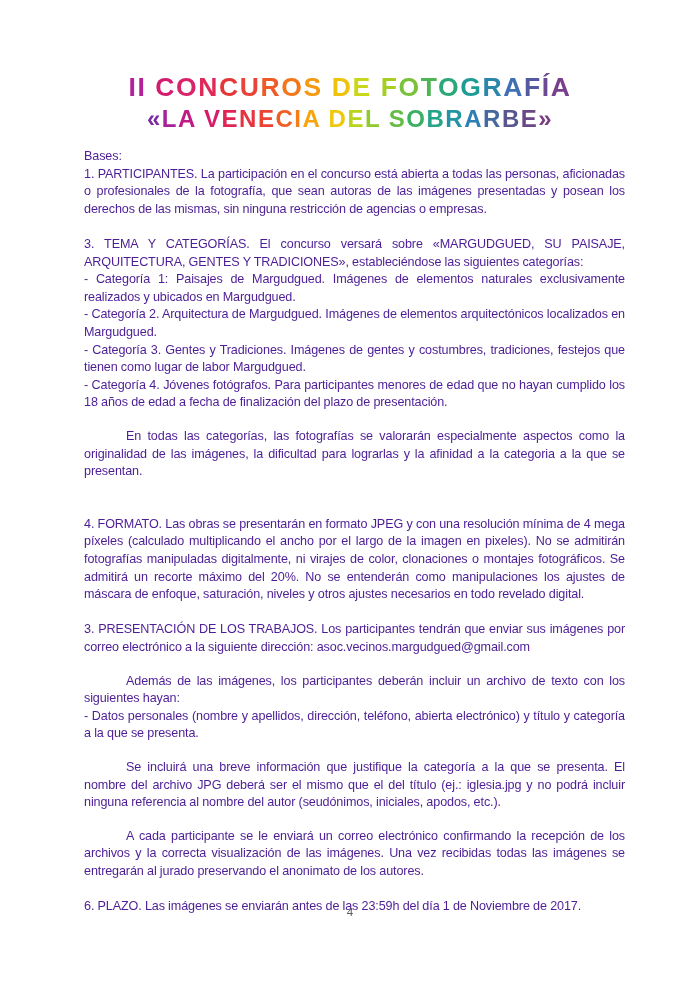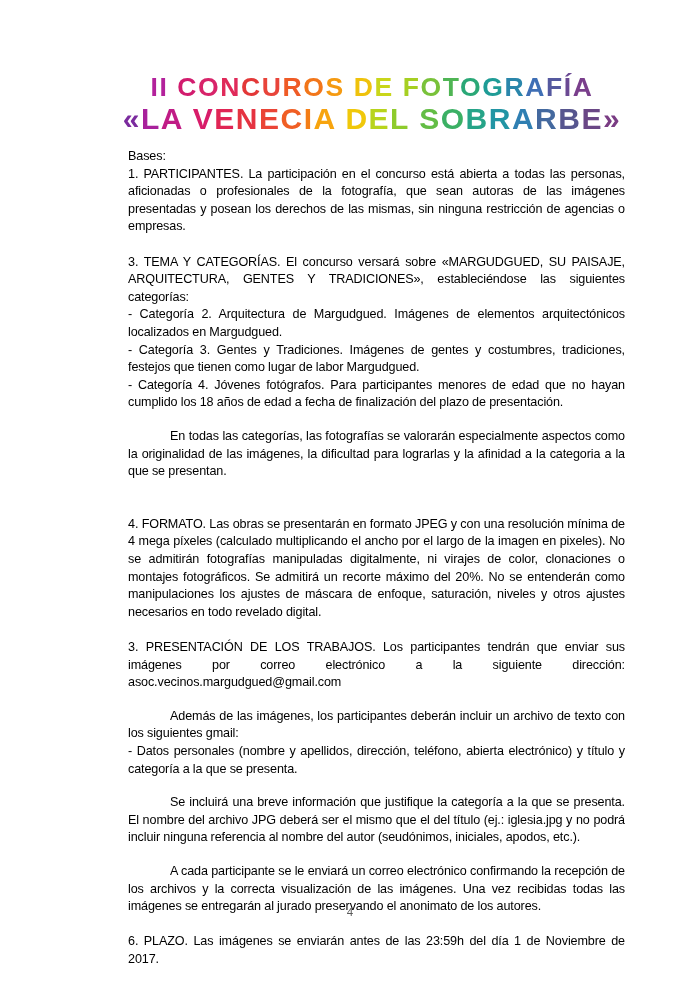--- a/index.html
+++ b/index.html
@@ -15,58 +15,57 @@
     overflow: hidden;
     position: relative;
   }
 
   .page {
     position: relative;
     width: 700px;
     height: 990px;
     box-sizing: border-box;
     background: #ffffff;
-    padding-left: 44px;
   }
 
   
   .title-block {
     padding-top: 72px;
     text-align: center;
     user-select: none;
   }
   .title-line {
     font-family: "Liberation Sans", sans-serif;
     font-weight: bold;
     font-size: 26.5px;
     letter-spacing: 1.6px;
     line-height: 31px;
     white-space: pre;
     margin: 0;
   }
   .title-line-2 {
-    font-size: 30px;
+    font-size: 24px;
     letter-spacing: 1.5px;
   }
   .title-line span.g {
     display: inline;
   }
 
   
   .body-wrap {
     padding: 0 75px 0 84px;
     margin-top: 14px;
   }
   p.t {
     margin: 0;
     font-size: 12.6px;
     line-height: 17.6px;
     text-align: justify;
     text-justify: inter-word;
-    color: #000000;
+    color: #4c1d95;
     font-family: "Liberation Sans", sans-serif;
     letter-spacing: -0.12px;
     word-spacing: -0.1px;
   }
   p.t.indent {
     text-indent: 42px;
     margin-top: 16px;
   }
   .gap {
     height: 17.6px;
@@ -92,30 +91,31 @@
   <div class="title-block">
     <div class="title-line title-line-1"><span class="g" style="color: rgb(179, 33, 155);">I</span><span class="g" style="color: rgb(179, 33, 155);">I</span><span class="g"> </span><span class="g" style="color: rgb(210, 28, 110);">C</span><span class="g" style="color: rgb(216, 36, 106);">O</span><span class="g" style="color: rgb(224, 42, 90);">N</span><span class="g" style="color: rgb(227, 56, 56);">C</span><span class="g" style="color: rgb(232, 68, 58);">U</span><span class="g" style="color: rgb(239, 91, 38);">R</span><span class="g" style="color: rgb(242, 118, 26);">O</span><span class="g" style="color: rgb(245, 154, 16);">S</span><span class="g"> </span><span class="g" style="color: rgb(239, 194, 12);">D</span><span class="g" style="color: rgb(201, 214, 26);">E</span><span class="g"> </span><span class="g" style="color: rgb(166, 207, 34);">F</span><span class="g" style="color: rgb(121, 194, 58);">O</span><span class="g" style="color: rgb(79, 181, 84);">T</span><span class="g" style="color: rgb(42, 168, 119);">O</span><span class="g" style="color: rgb(31, 156, 150);">G</span><span class="g" style="color: rgb(42, 134, 171);">R</span><span class="g" style="color: rgb(63, 111, 181);">A</span><span class="g" style="color: rgb(85, 89, 159);">F</span><span class="g" style="color: rgb(107, 74, 147);">Í</span><span class="g" style="color: rgb(122, 63, 140);">A</span></div>
     <div class="title-line title-line-2"><span class="g" style="color: rgb(123, 43, 158);">«</span><span class="g" style="color: rgb(168, 33, 155);">L</span><span class="g" style="color: rgb(192, 28, 134);">A</span><span class="g"> </span><span class="g" style="color: rgb(216, 28, 106);">V</span><span class="g" style="color: rgb(224, 37, 85);">E</span><span class="g" style="color: rgb(229, 51, 65);">N</span><span class="g" style="color: rgb(234, 68, 54);">E</span><span class="g" style="color: rgb(240, 94, 36);">C</span><span class="g" style="color: rgb(244, 125, 22);">I</span><span class="g" style="color: rgb(247, 164, 14);">A</span><span class="g"> </span><span class="g" style="color: rgb(240, 200, 11);">D</span><span class="g" style="color: rgb(184, 212, 28);">E</span><span class="g" style="color: rgb(142, 203, 44);">L</span><span class="g"> </span><span class="g" style="color: rgb(99, 189, 69);">S</span><span class="g" style="color: rgb(59, 176, 100);">O</span><span class="g" style="color: rgb(38, 164, 136);">B</span><span class="g" style="color: rgb(34, 149, 164);">R</span><span class="g" style="color: rgb(47, 127, 178);">A</span><span class="g" style="color: rgb(68, 105, 159);">R</span><span class="g" style="color: rgb(87, 86, 143);">B</span><span class="g" style="color: rgb(106, 71, 134);">E</span><span class="g" style="color: rgb(122, 61, 132);">»</span></div>
   </div>
 
   <div class="body-wrap">
       <p class="t">Bases:</p>
       <p class="t">1. PARTICIPANTES. La participación en el concurso está abierta a todas las personas, aficionadas o profesionales de la fotografía, que sean autoras de las imágenes presentadas y posean los derechos de las mismas, sin ninguna restricción de agencias o empresas.</p>
       <div class="gap"></div>
       <p class="t">3. TEMA Y CATEGORÍAS. El concurso versará sobre «MARGUDGUED, SU PAISAJE, ARQUITECTURA, GENTES Y TRADICIONES», estableciéndose las siguientes categorías:</p>
+      <p class="t">- Categoría 1: Paisajes de Margudgued. Imágenes de elementos naturales exclusivamente realizados y ubicados en Margudgued.</p>
       <p class="t">- Categoría 2. Arquitectura de Margudgued. Imágenes de elementos arquitectónicos localizados en Margudgued.</p>
       <p class="t">- Categoría 3. Gentes y Tradiciones. Imágenes de gentes y costumbres, tradiciones, festejos que tienen como lugar de labor Margudgued.</p>
       <p class="t">- Categoría 4. Jóvenes fotógrafos. Para participantes menores de edad que no hayan cumplido los 18 años de edad a fecha de finalización del plazo de presentación.</p>
       <p class="t indent">En todas las categorías, las fotografías se valorarán especialmente aspectos como la originalidad de las imágenes, la dificultad para lograrlas y la afinidad a la categoria a la que se presentan.</p>
       <div class="gap"></div>
       <div class="gap"></div>
       <p class="t">4. FORMATO. Las obras se presentarán en formato JPEG y con una resolución mínima de 4 mega píxeles (calculado multiplicando el ancho por el largo de la imagen en pixeles). No se admitirán fotografías manipuladas digitalmente, ni virajes de color, clonaciones o montajes fotográficos. Se admitirá un recorte máximo del 20%. No se entenderán como manipulaciones los ajustes de máscara de enfoque, saturación, niveles y otros ajustes necesarios en todo revelado digital.</p>
       <div class="gap"></div>
       <p class="t">3. PRESENTACIÓN DE LOS TRABAJOS. Los participantes tendrán que enviar sus imágenes por correo electrónico a la siguiente dirección: asoc.vecinos.margudgued@gmail.com</p>
-      <p class="t indent">Además de las imágenes, los participantes deberán incluir un archivo de texto con los siguientes gmail:</p>
+      <p class="t indent">Además de las imágenes, los participantes deberán incluir un archivo de texto con los siguientes hayan:</p>
       <p class="t">- Datos personales (nombre y apellidos, dirección, teléfono, abierta electrónico) y título y categoría a la que se presenta.</p>
       <p class="t indent">Se incluirá una breve información que justifique la categoría a la que se presenta.  El nombre del archivo JPG deberá ser el mismo que el del título (ej.: iglesia.jpg y no podrá incluir ninguna referencia al nombre del autor (seudónimos, iniciales, apodos, etc.).</p>
       <p class="t indent">A cada participante se le enviará un correo electrónico confirmando la recepción de los archivos y la correcta visualización de las imágenes. Una vez recibidas todas las imágenes se entregarán al jurado preservando el anonimato de los autores.</p>
       <div class="gap"></div>
       <p class="t">6. PLAZO. Las imágenes se enviarán antes de las 23:59h del día 1 de Noviembre de 2017.</p>
     </div>
 
   <div class="folio">4</div>
 
 </div>

